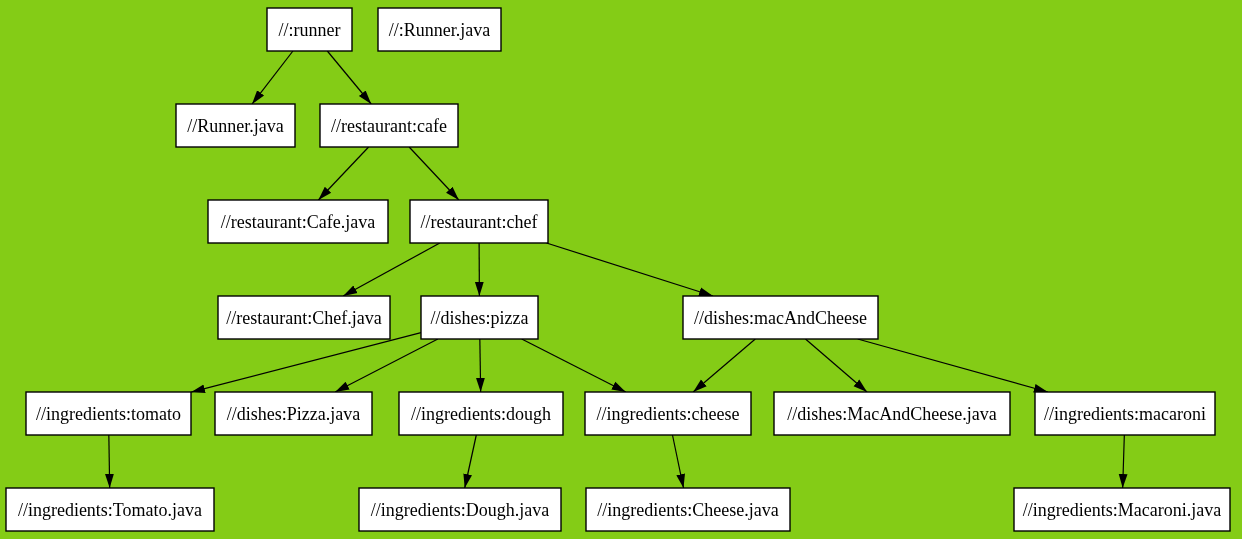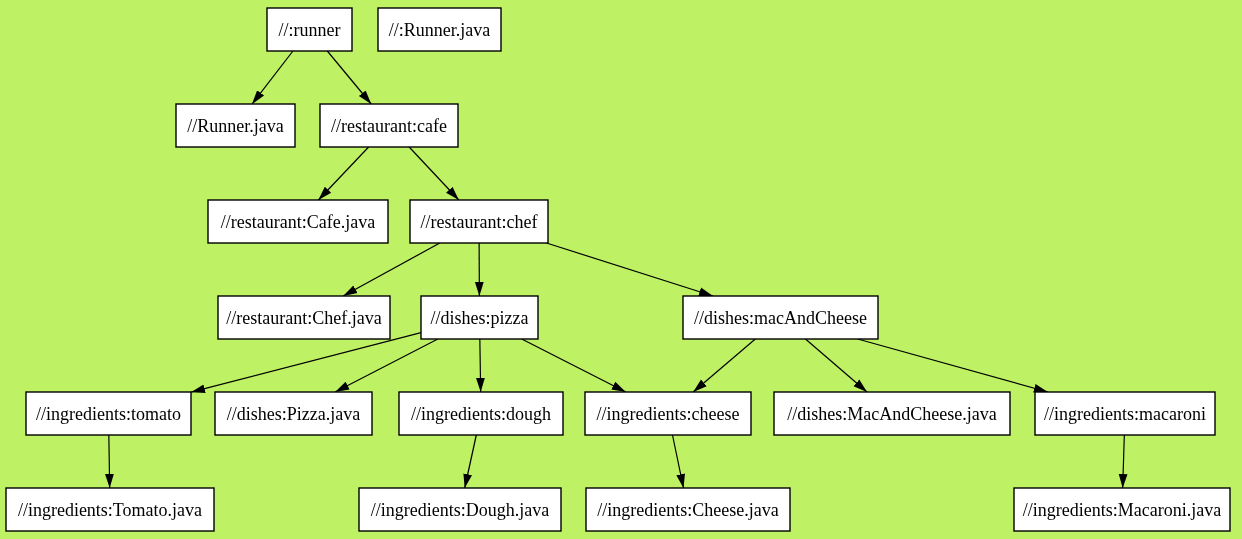--- a/index.html
+++ b/index.html
@@ -1,20 +1,20 @@
 <!DOCTYPE html>
 <html><head>
 <meta charset="utf-8">
 <style>
   html, body { margin: 0; padding: 0; background: #ffffff; }
   .canvas {
     position: relative;
     width: 1242px;
     height: 539px;
-    background: #bef264;
+    background: #84cc16;
     overflow: hidden;
   }
   svg { display: block; }
   .node-box {
     fill: #ffffff;
     stroke: #000000;
     stroke-width: 1.4;
   }
   .node-label {
     font-family: "Liberation Serif", "DejaVu Serif", serif;

